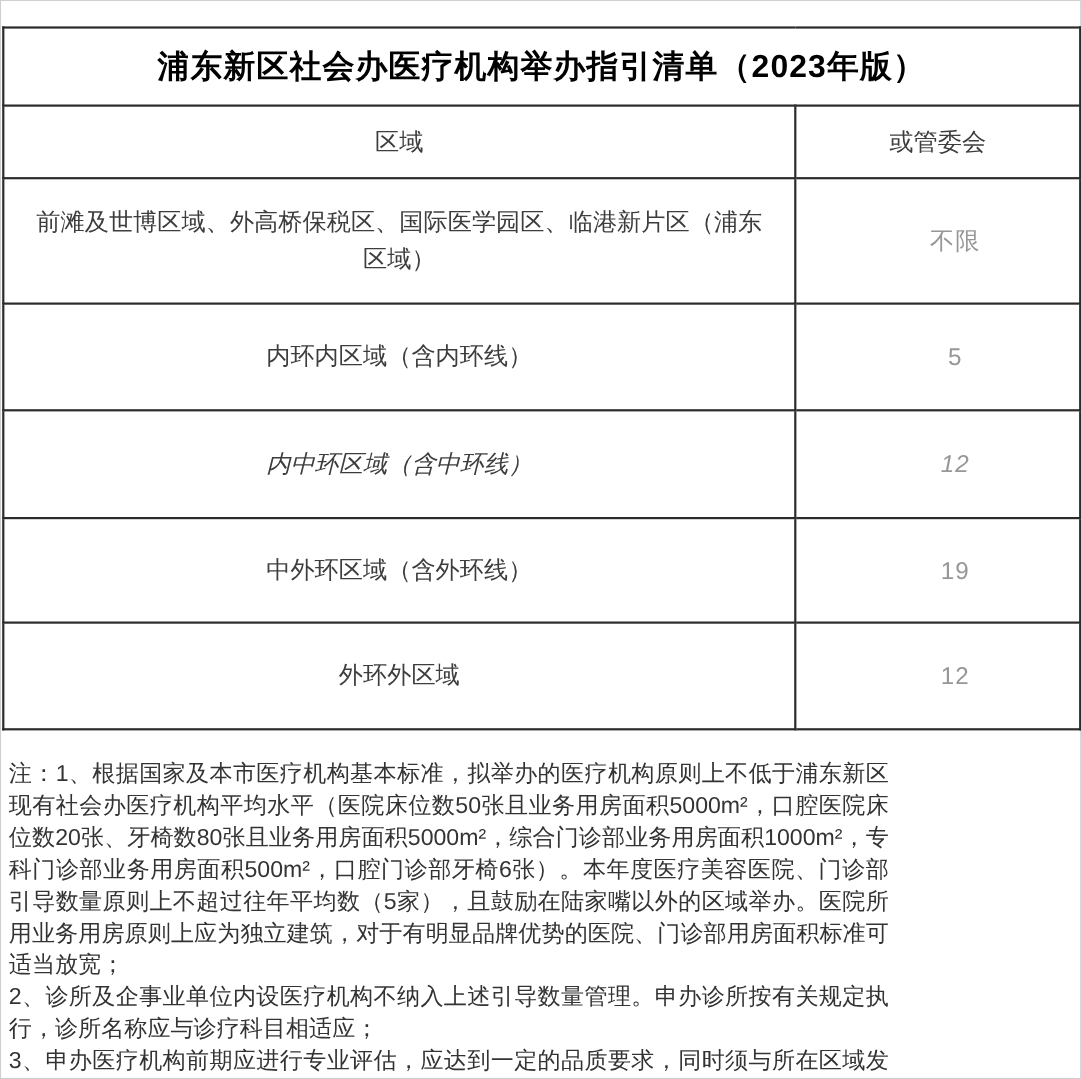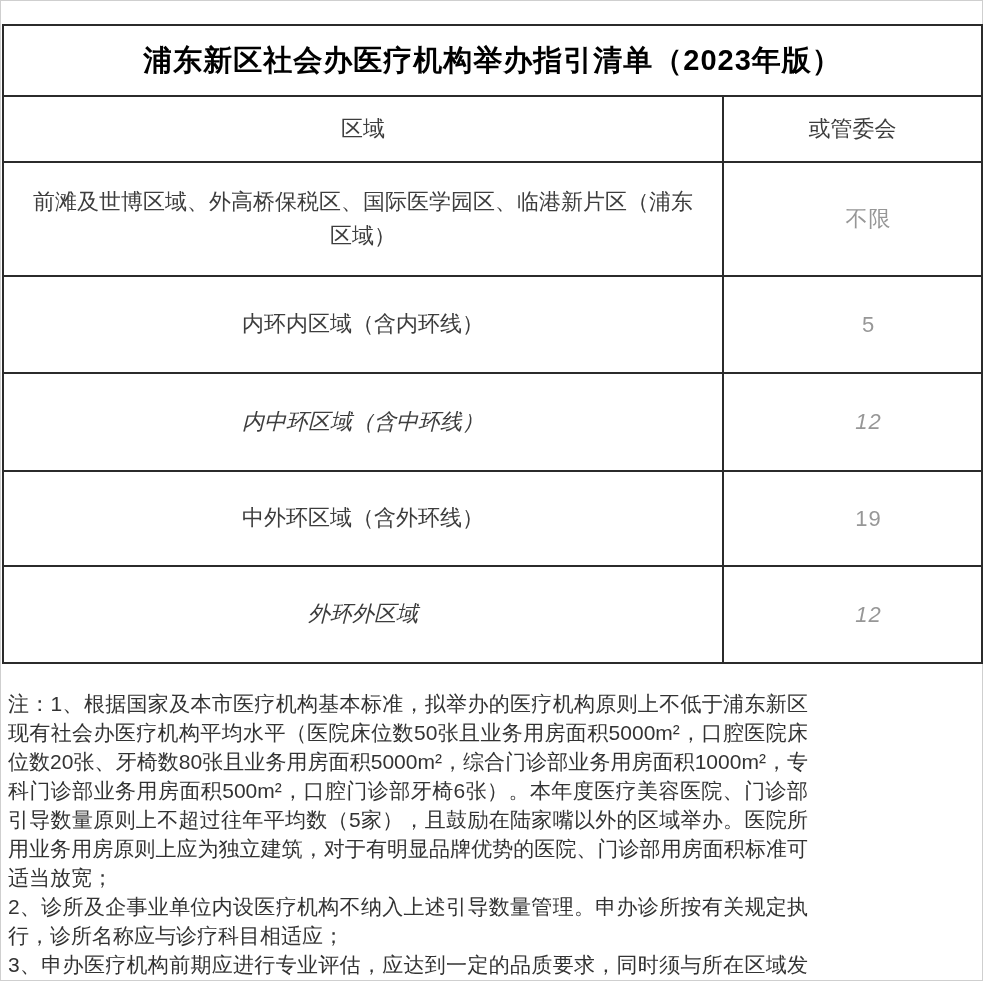--- a/index.html
+++ b/index.html
@@ -55,21 +55,21 @@
   td.qty{
     font-size:22px;
     color:var(--quantity-gray,#979797);
     letter-spacing:1px;
     padding-left:33px;
   }
   tr.r1{height:114px;}
   tr.r2{height:97px;}
   tr.r3{height:98px;font-style:italic;}
   tr.r4{height:95px;}
-  tr.r5{height:97px;font-style:italic;}
+  tr.r5{height:97px;}
   .notes{
     position:absolute;
     top:668px;left:0;
     width:816px;
     box-sizing:border-box;
     padding:21px 8px 0 8px;
     font-size:21px;
     line-height:29px;
     color:var(--notes-text,#333333);
     text-align:justify;

